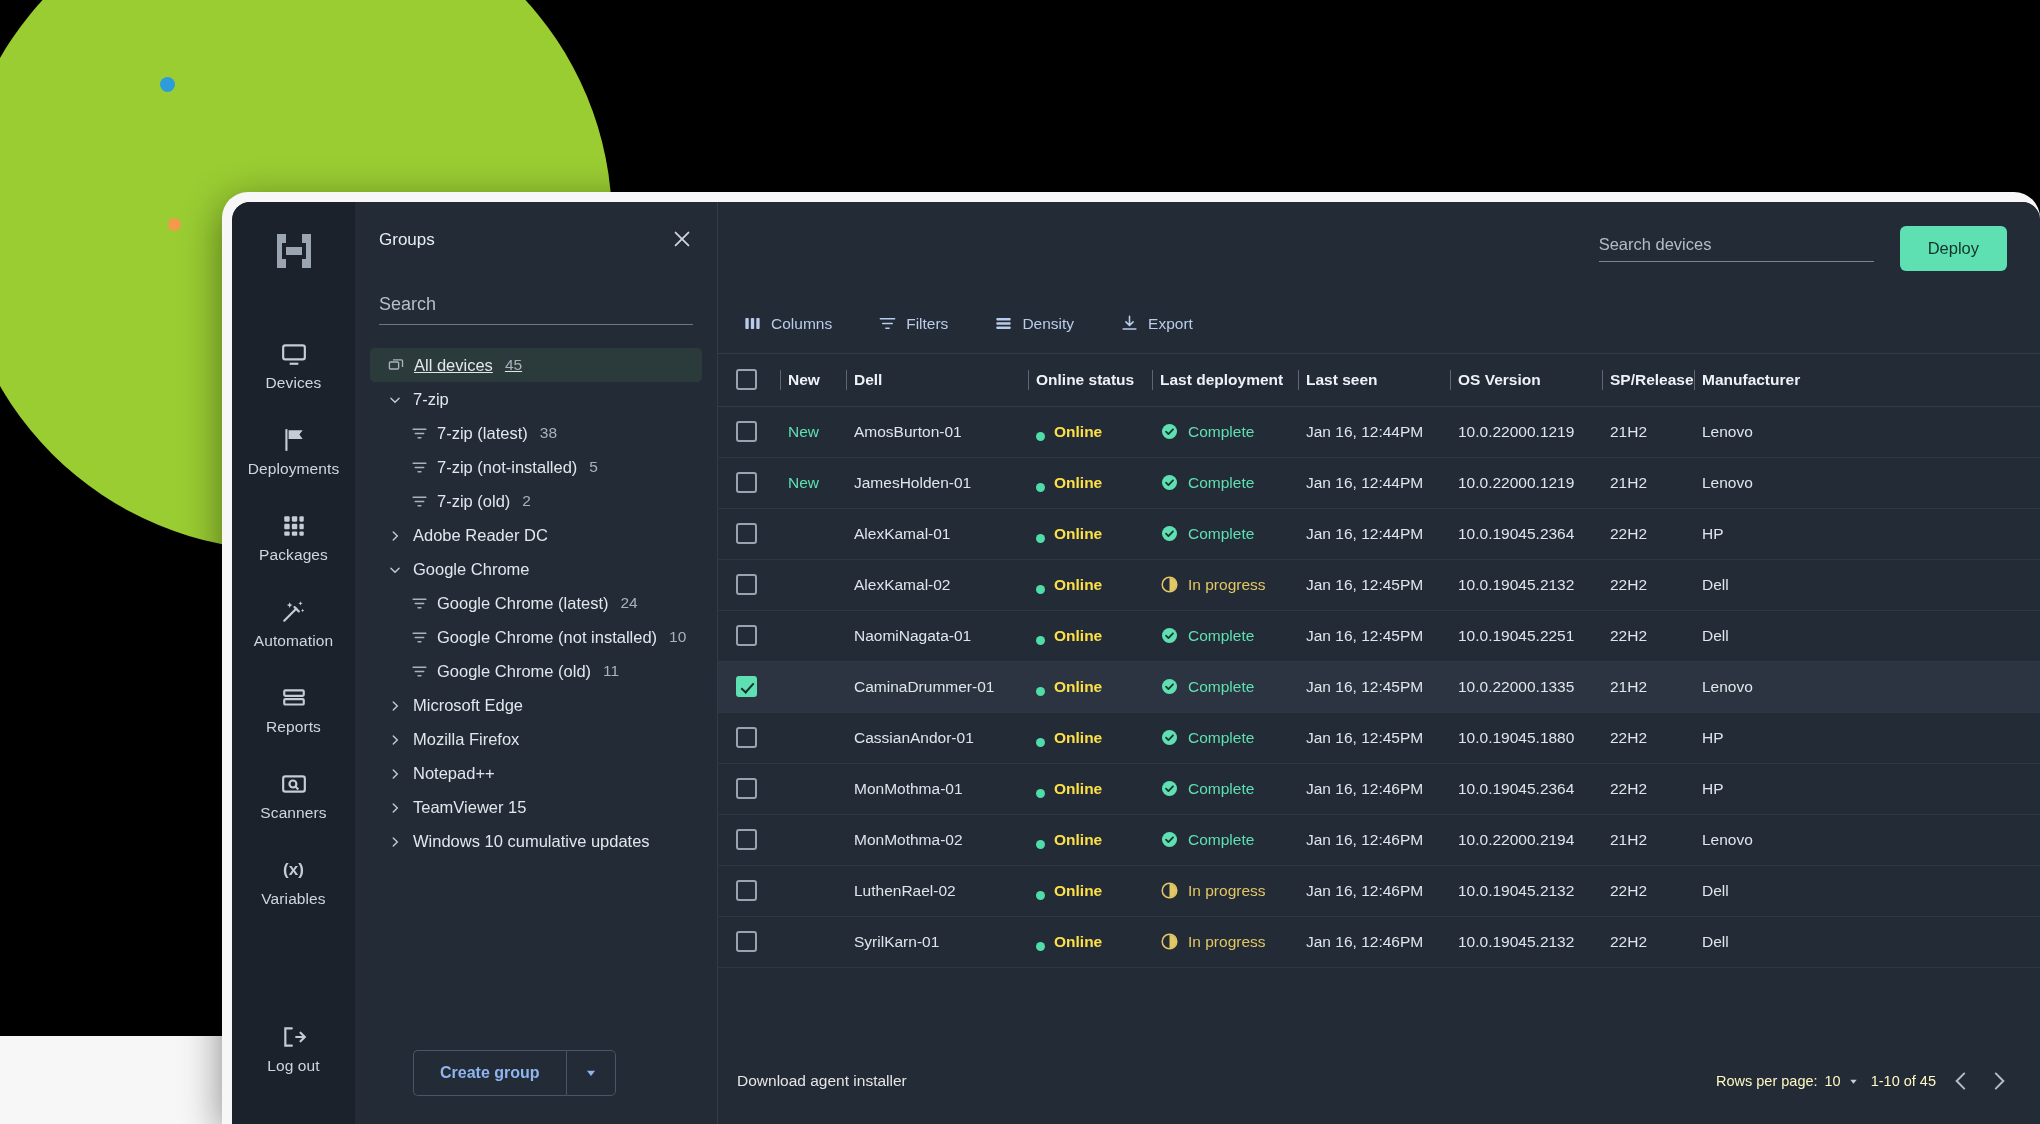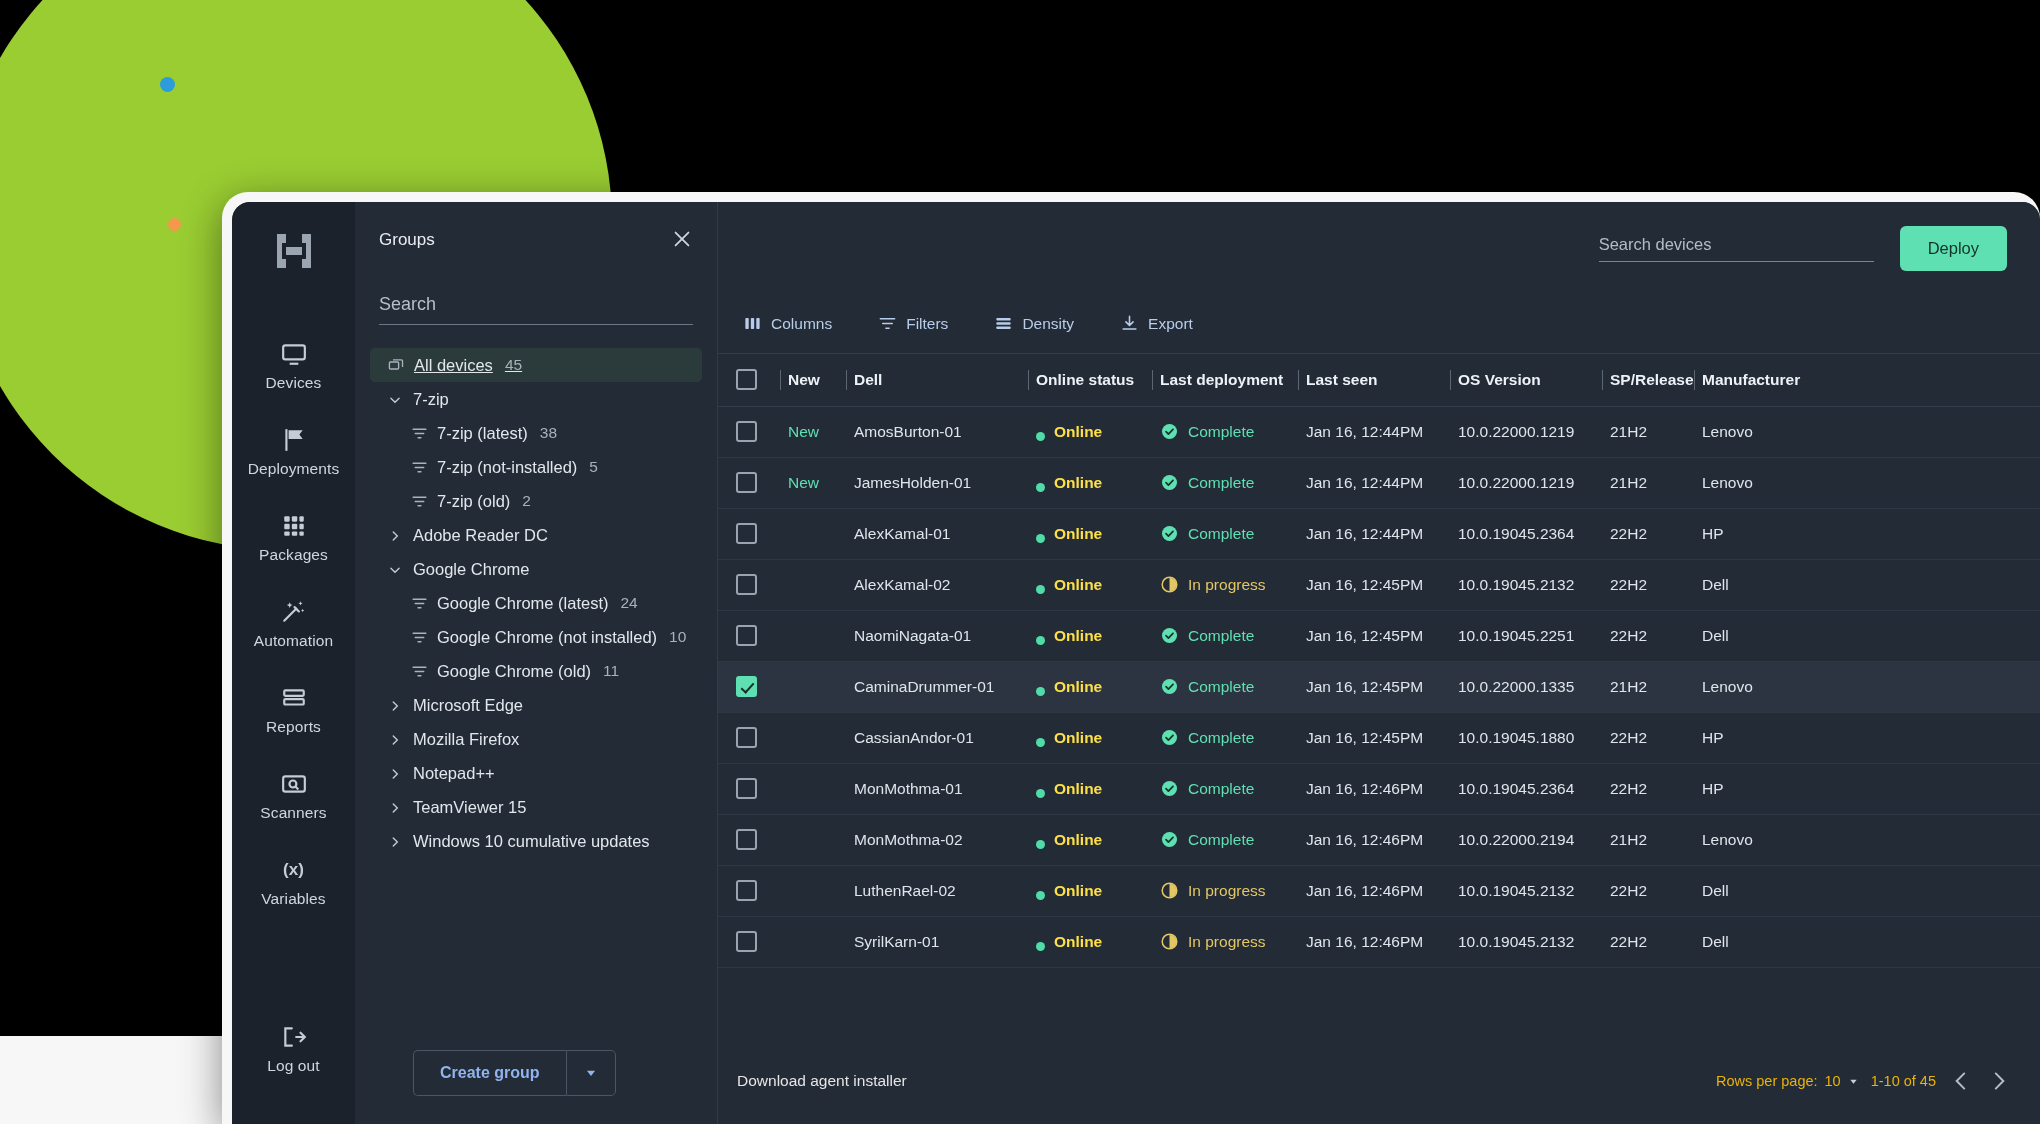--- a/index.html
+++ b/index.html
@@ -195,21 +195,21 @@
   .dep { display:flex; align-items:center; gap:9px; }
   .dep.complete { color:#5fe0b2; }
   .dep.progress { color:#e3c765; }
   .dep svg { width:19px; height:19px; flex:0 0 19px; }
 
   .main-footer {
     margin-top: auto; height: 86px;
     display: flex; align-items: center; padding: 0 28px 0 19px;
   }
   .dl-link { color:#e5e5e5; font-size:15.5px; cursor:pointer; }
-  .foot-right { margin-left:auto; display:flex; align-items:center; gap:12px; color:#eab308; font-size:14.5px; }
+  .foot-right { margin-left:auto; display:flex; align-items:center; gap:12px; color:#fef9c3; font-size:14.5px; }
   .rpp { display:flex; align-items:center; gap:7px; cursor:pointer; }
   .rpp .caret { width:11px; height:11px; color:#c8cfd8; }
   .pg-arrow { width:26px; height:26px; color:#b6bec8; cursor:pointer; }
 </style>
 </head>
 <body>
 
 <div id="stage">
 
   <div class="deco-circle"></div>

